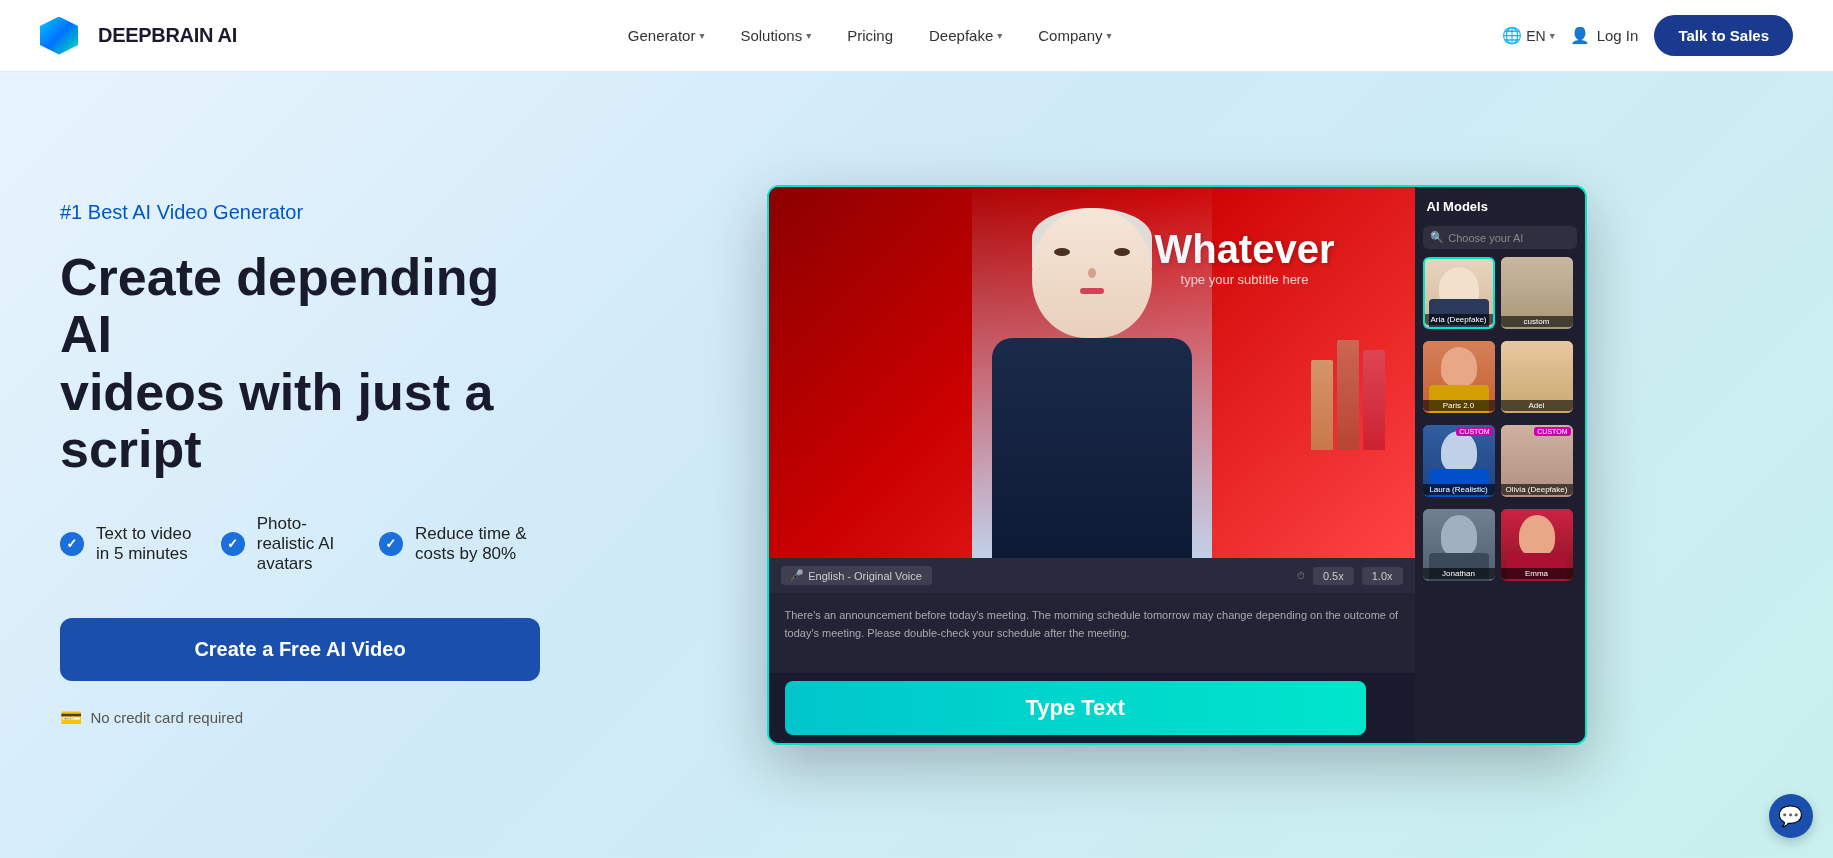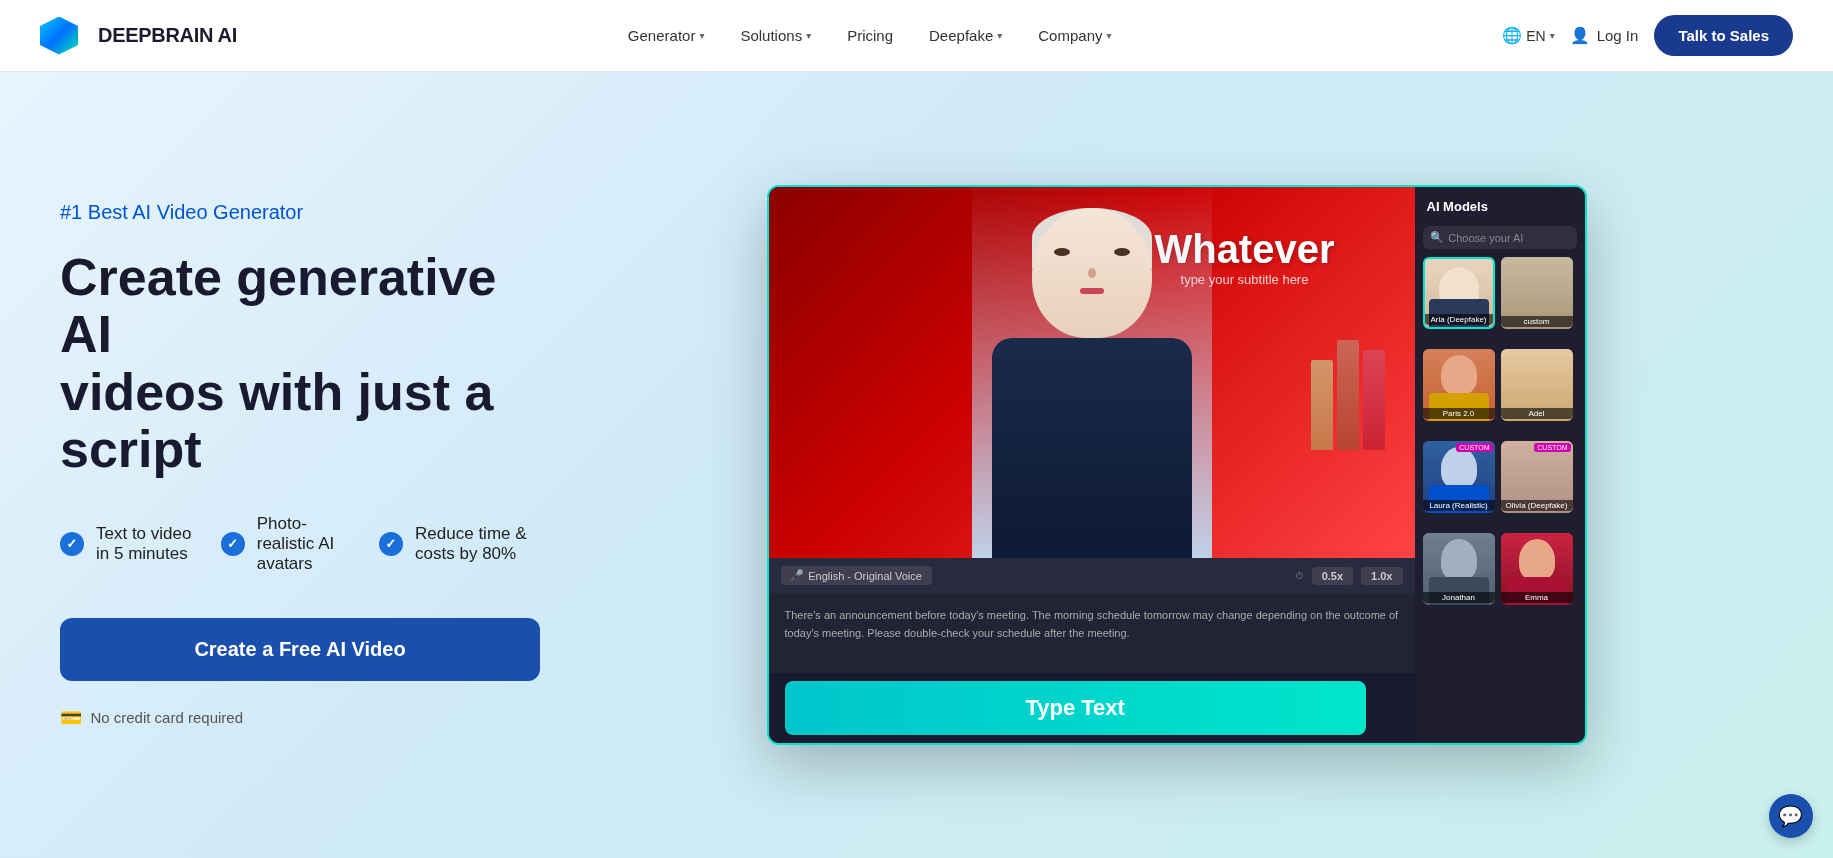--- a/index.html
+++ b/index.html
@@ -142,21 +142,21 @@
       display: flex; align-items: center; justify-content: space-between;
     }
     .voice-badge {
       background: rgba(255,255,255,0.1); border-radius: 4px;
       padding: 3px 10px; font-size: 11px; color: #ccc;
       display: flex; align-items: center; gap: 4px;
     }
     .speed-controls { display: flex; align-items: center; gap: 8px; }
     .speed-badge {
       background: rgba(255,255,255,0.1); border-radius: 4px;
-      padding: 3px 10px; font-size: 11px; color: #ccc; font-weight: bold;
+      padding: 3px 10px; font-size: 11px; color: #ccc;
     }
 
     
     .script-area {
       background: #232336; padding: 14px 16px;
       font-size: 11px; color: #aaa; line-height: 1.6;
       min-height: 80px;
     }
 
     
@@ -175,21 +175,21 @@
       width: 170px; background: #1e1e30; padding: 12px 8px;
       display: flex; flex-direction: column; gap: 8px;
       overflow-y: auto;
     }
     .ai-models-title { font-size: 13px; font-weight: 600; color: #fff; padding: 0 4px 4px; }
     .ai-search {
       background: rgba(255,255,255,0.08); border-radius: 6px;
       padding: 5px 8px; font-size: 11px; color: #888;
       display: flex; align-items: center; gap: 4px;
     }
-    .model-grid { display: flex; flex-direction: column; gap: 20px; }
+    .model-grid { display: flex; flex-direction: column; gap: 12px; }
     .model-row { display: flex; gap: 6px; }
     .model-thumb {
       width: 72px; height: 72px; border-radius: 6px;
       object-fit: cover; overflow: hidden;
       position: relative; cursor: pointer;
     }
     .model-thumb.selected { border: 2px solid #00e5cc; }
     .model-label {
       position: absolute; bottom: 2px; left: 0; right: 0;
       background: rgba(0,0,0,0.6); font-size: 8px; color: #fff;
@@ -262,21 +262,21 @@
     </button>
     <button class="talk-btn">Talk to Sales</button>
   </div>
 </nav>
 
 <section class="hero">
 
   <div class="hero-left">
     <p class="hero-tag">#1 Best AI Video Generator</p>
     <h1 class="hero-title">
-      <span>Create generative AI</span><br>
+      <span>Create depending AI</span><br>
       <span>videos with just a script</span>
     </h1>
     <ul class="feature-list">
       <li class="feature-item">
         <div class="check-icon"></div>
         <span>Text to video in 5 minutes</span>
       </li>
       <li class="feature-item">
         <div class="check-icon"></div>
         <span>Photo-realistic AI avatars</span>

